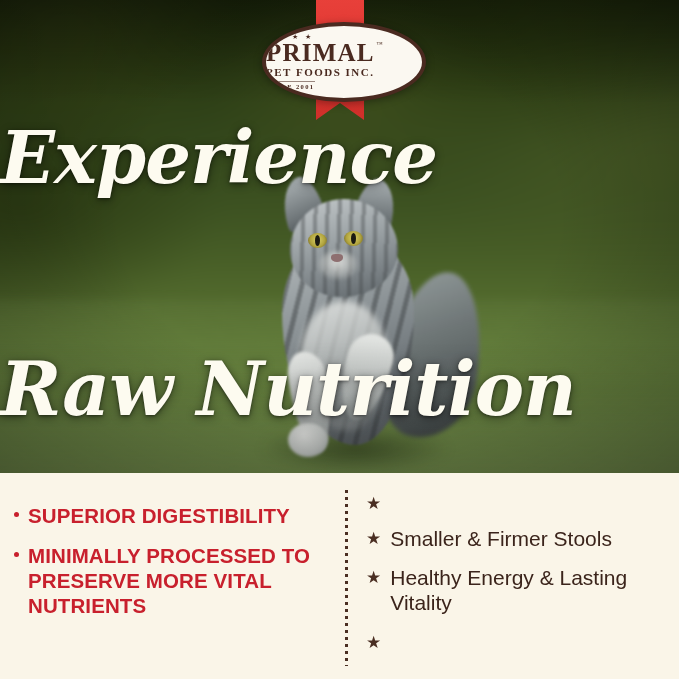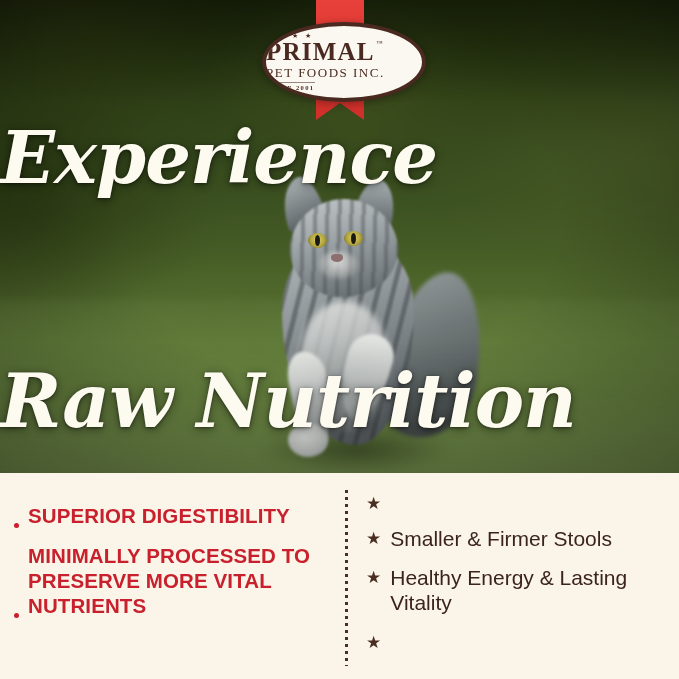--- a/index.html
+++ b/index.html
@@ -216,22 +216,22 @@
     position: relative;
   }
   .logo-tm {
     position: absolute;
     right: -9px; top: 1px;
     font-size: 6px;
     font-weight: normal;
   }
   .logo-sub {
     font-family: "Liberation Serif", serif;
-    font-weight: normal;
-    font-size: 13px;
+    font-weight: bold;
+    font-size: 11px;
     letter-spacing: 1.5px;
     color: #4a2a20;
     line-height: 1;
     margin-top: 2px;
   }
   .logo-since {
     font-family: "Liberation Serif", serif;
     font-weight: bold;
     font-size: 6.5px;
     letter-spacing: 1.4px;
@@ -257,21 +257,20 @@
     top: 122px;
     font-size: 72px;
     line-height: 1;
     letter-spacing: -1px;
   }
   .script-2 {
     top: 352px;
     font-size: 74px;
     line-height: 1;
     letter-spacing: -1px;
-    margin-top: 12px;
   }
   .subhead {
     position: absolute;
     top: 270px;
     width: 679px;
     text-align: center;
     color: #ffffff;
     font-family: "Liberation Sans", sans-serif;
     font-weight: bold;
     font-size: 27px;
@@ -303,21 +302,21 @@
   .divider {
     position: absolute;
     left: 345px; top: 490px;
     width: 3px; height: 176px;
     background-image: linear-gradient(to bottom, #4a2e22 0 3px, rgba(0,0,0,0) 3px 7px);
     background-size: 3px 7px;
     background-repeat: repeat-y;
   }
   .bullet-red {
     display: flex;
-    align-items: flex-end;
+    align-items: flex-start;
     color: #c8202d;
     font-family: "Liberation Sans", sans-serif;
     font-weight: bold;
     font-size: 20.5px;
     line-height: 1.22;
     letter-spacing: .1px;
     margin-bottom: 15px;
   }
   .bullet-red .dot {
     flex: 0 0 auto;

